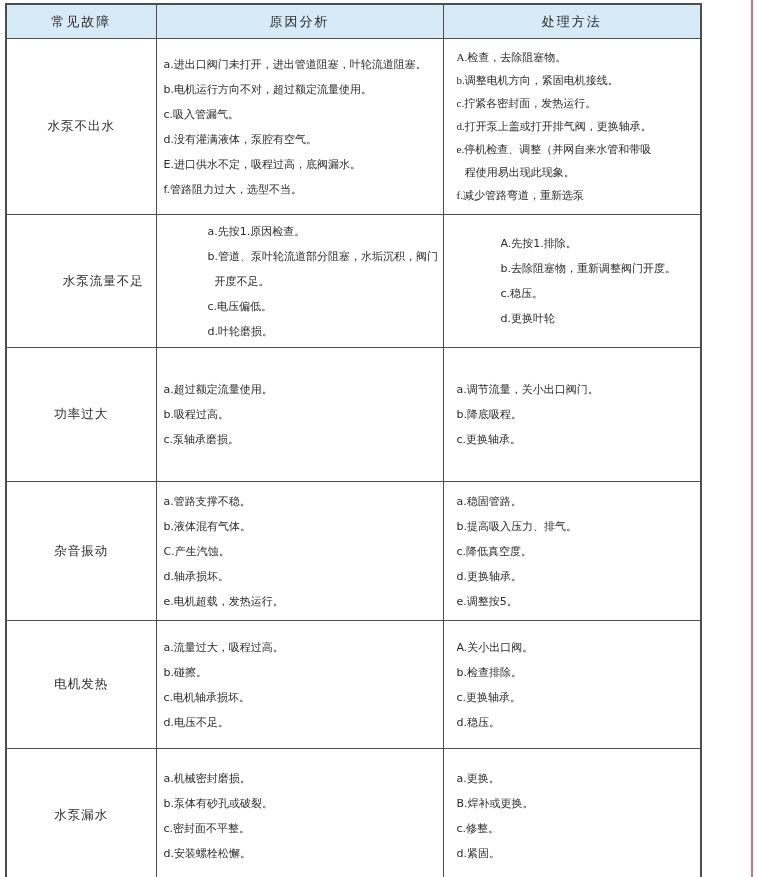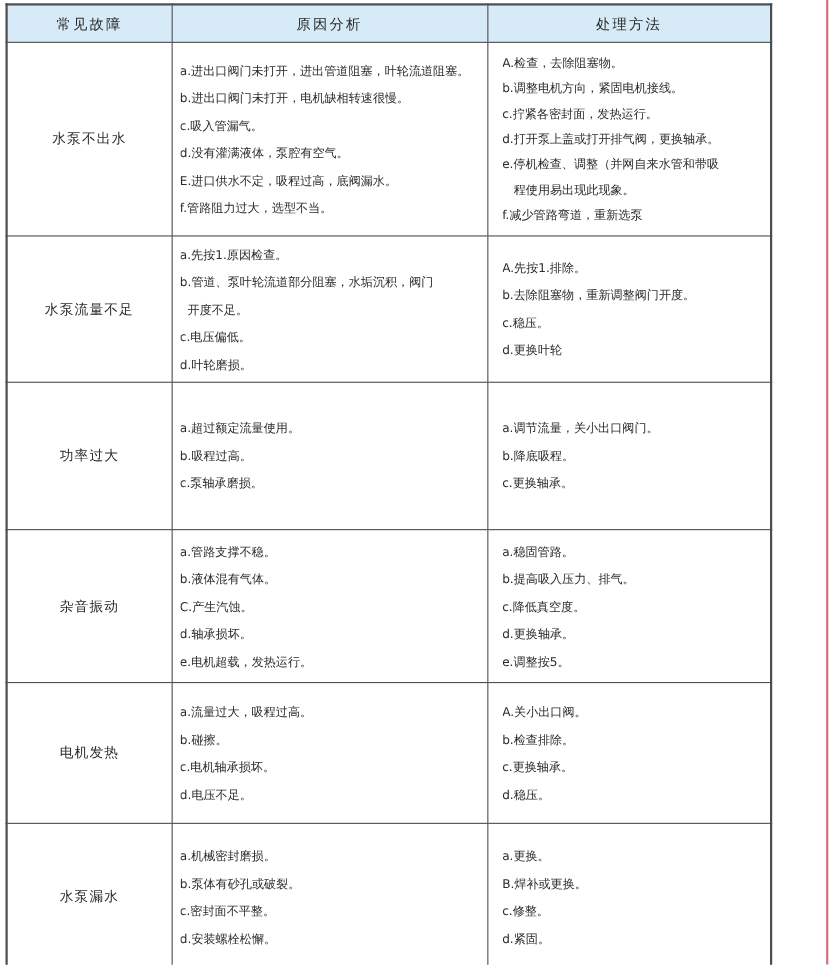--- a/index.html
+++ b/index.html
@@ -30,35 +30,35 @@
     vertical-align:middle;
     padding:0;
   }
   thead th{
     height:33px;
     background:var(--header-bg);
     font-size:13px;font-weight:normal;text-align:center;
     letter-spacing:2px;
   }
   tbody tr:nth-child(1) td{height:175px;}
-  tbody tr:nth-child(2) td{height:132px;}
+  tbody tr:nth-child(2) td{height:132px;padding-left:44px;}
   tbody tr:nth-child(3) td{height:133px;}
   tbody tr:nth-child(4) td{height:138px;}
   tbody tr:nth-child(5) td{height:127px;}
   tbody tr:nth-child(6) td{height:133px;}
   td.fault{
     text-align:center;font-size:12.5px;letter-spacing:1px;
   }
   td.causes .lines{padding-left:7px;padding-right:3px;}
   td.remedies .lines{padding-left:13px;padding-right:3px;}
   .line{
     height:25px;line-height:25px;font-size:11px;
     white-space:pre-wrap;word-break:break-all;overflow:hidden;
   }
-  .lines.tight .line{height:23px;line-height:23px;}
+  .lines.tight .line{height:23px;line-height:23px;font-family:Liberation Serif, serif;}
 </style>
 </head>
 <body>
 
 <div class="red-rule"></div>
 
 <table class="fault-table">
   <colgroup>
     <col class="c-fault">
       <col class="c-cause">
@@ -70,21 +70,21 @@
       <th>原因分析</th>
       <th>处理方法</th>
     </tr>
   </thead>
   <tbody>
       <tr>
         <td class="fault">水泵不出水</td>
         <td class="causes">
           <div class="lines">
             <div class="line">a.进出口阀门未打开，进出管道阻塞，叶轮流道阻塞。</div>
-            <div class="line">b.进出口阀门未打开，电机缺相转速很慢。</div>
+            <div class="line">b.电机运行方向不对，超过额定流量使用。</div>
             <div class="line">c.吸入管漏气。</div>
             <div class="line">d.没有灌满液体，泵腔有空气。</div>
             <div class="line">E.进口供水不定，吸程过高，底阀漏水。</div>
             <div class="line">f.管路阻力过大，选型不当。</div>
           </div>
         </td>
         <td class="remedies">
           <div class="lines tight">
             <div class="line">A.检查，去除阻塞物。</div>
             <div class="line">b.调整电机方向，紧固电机接线。</div>

